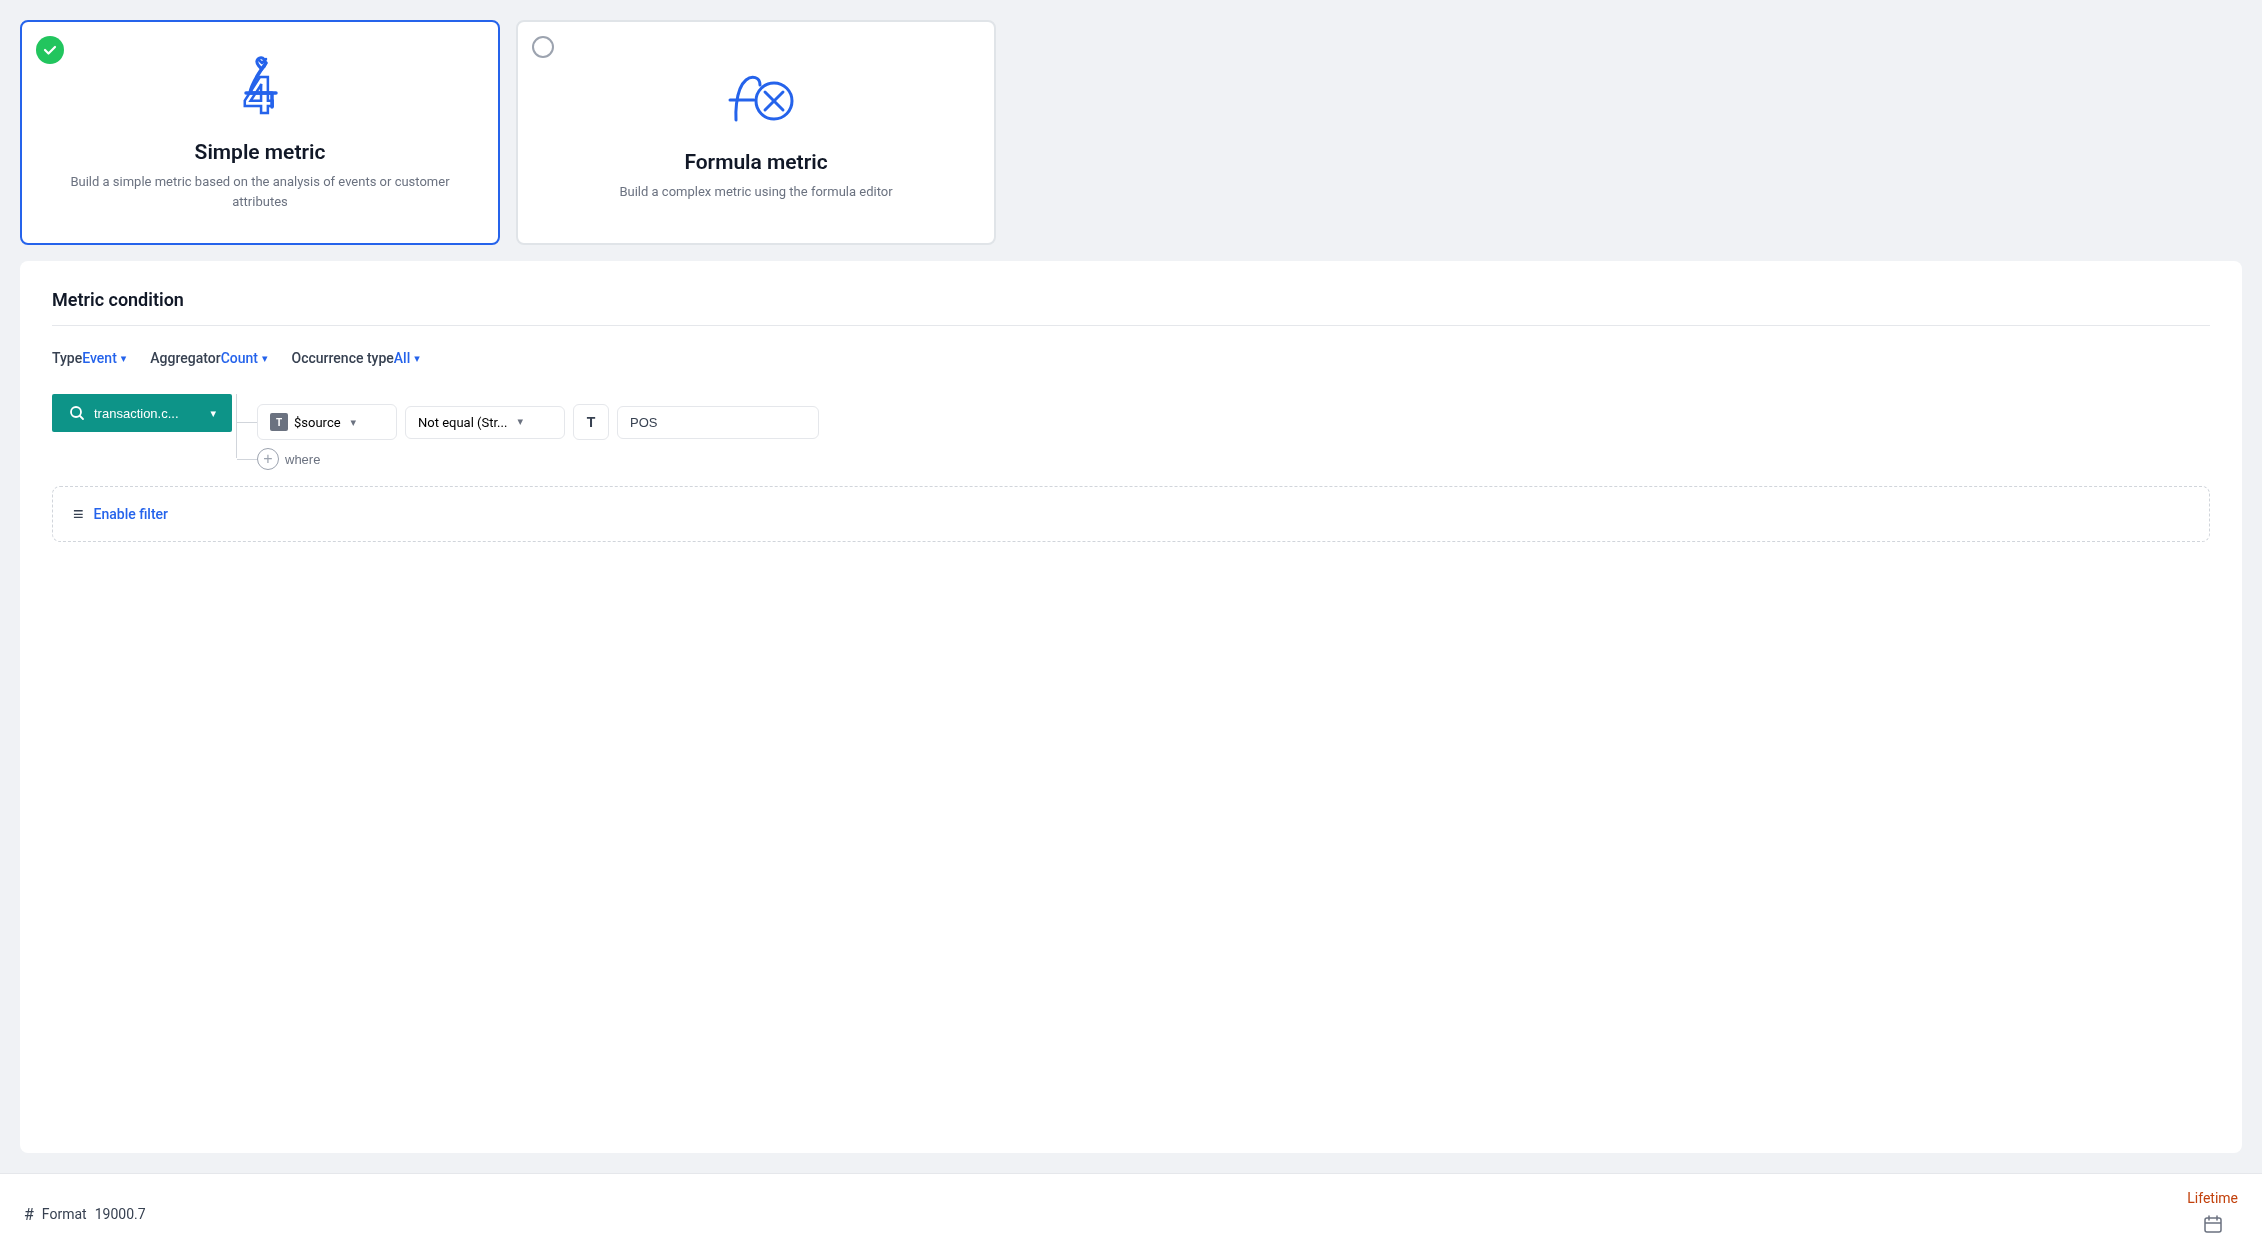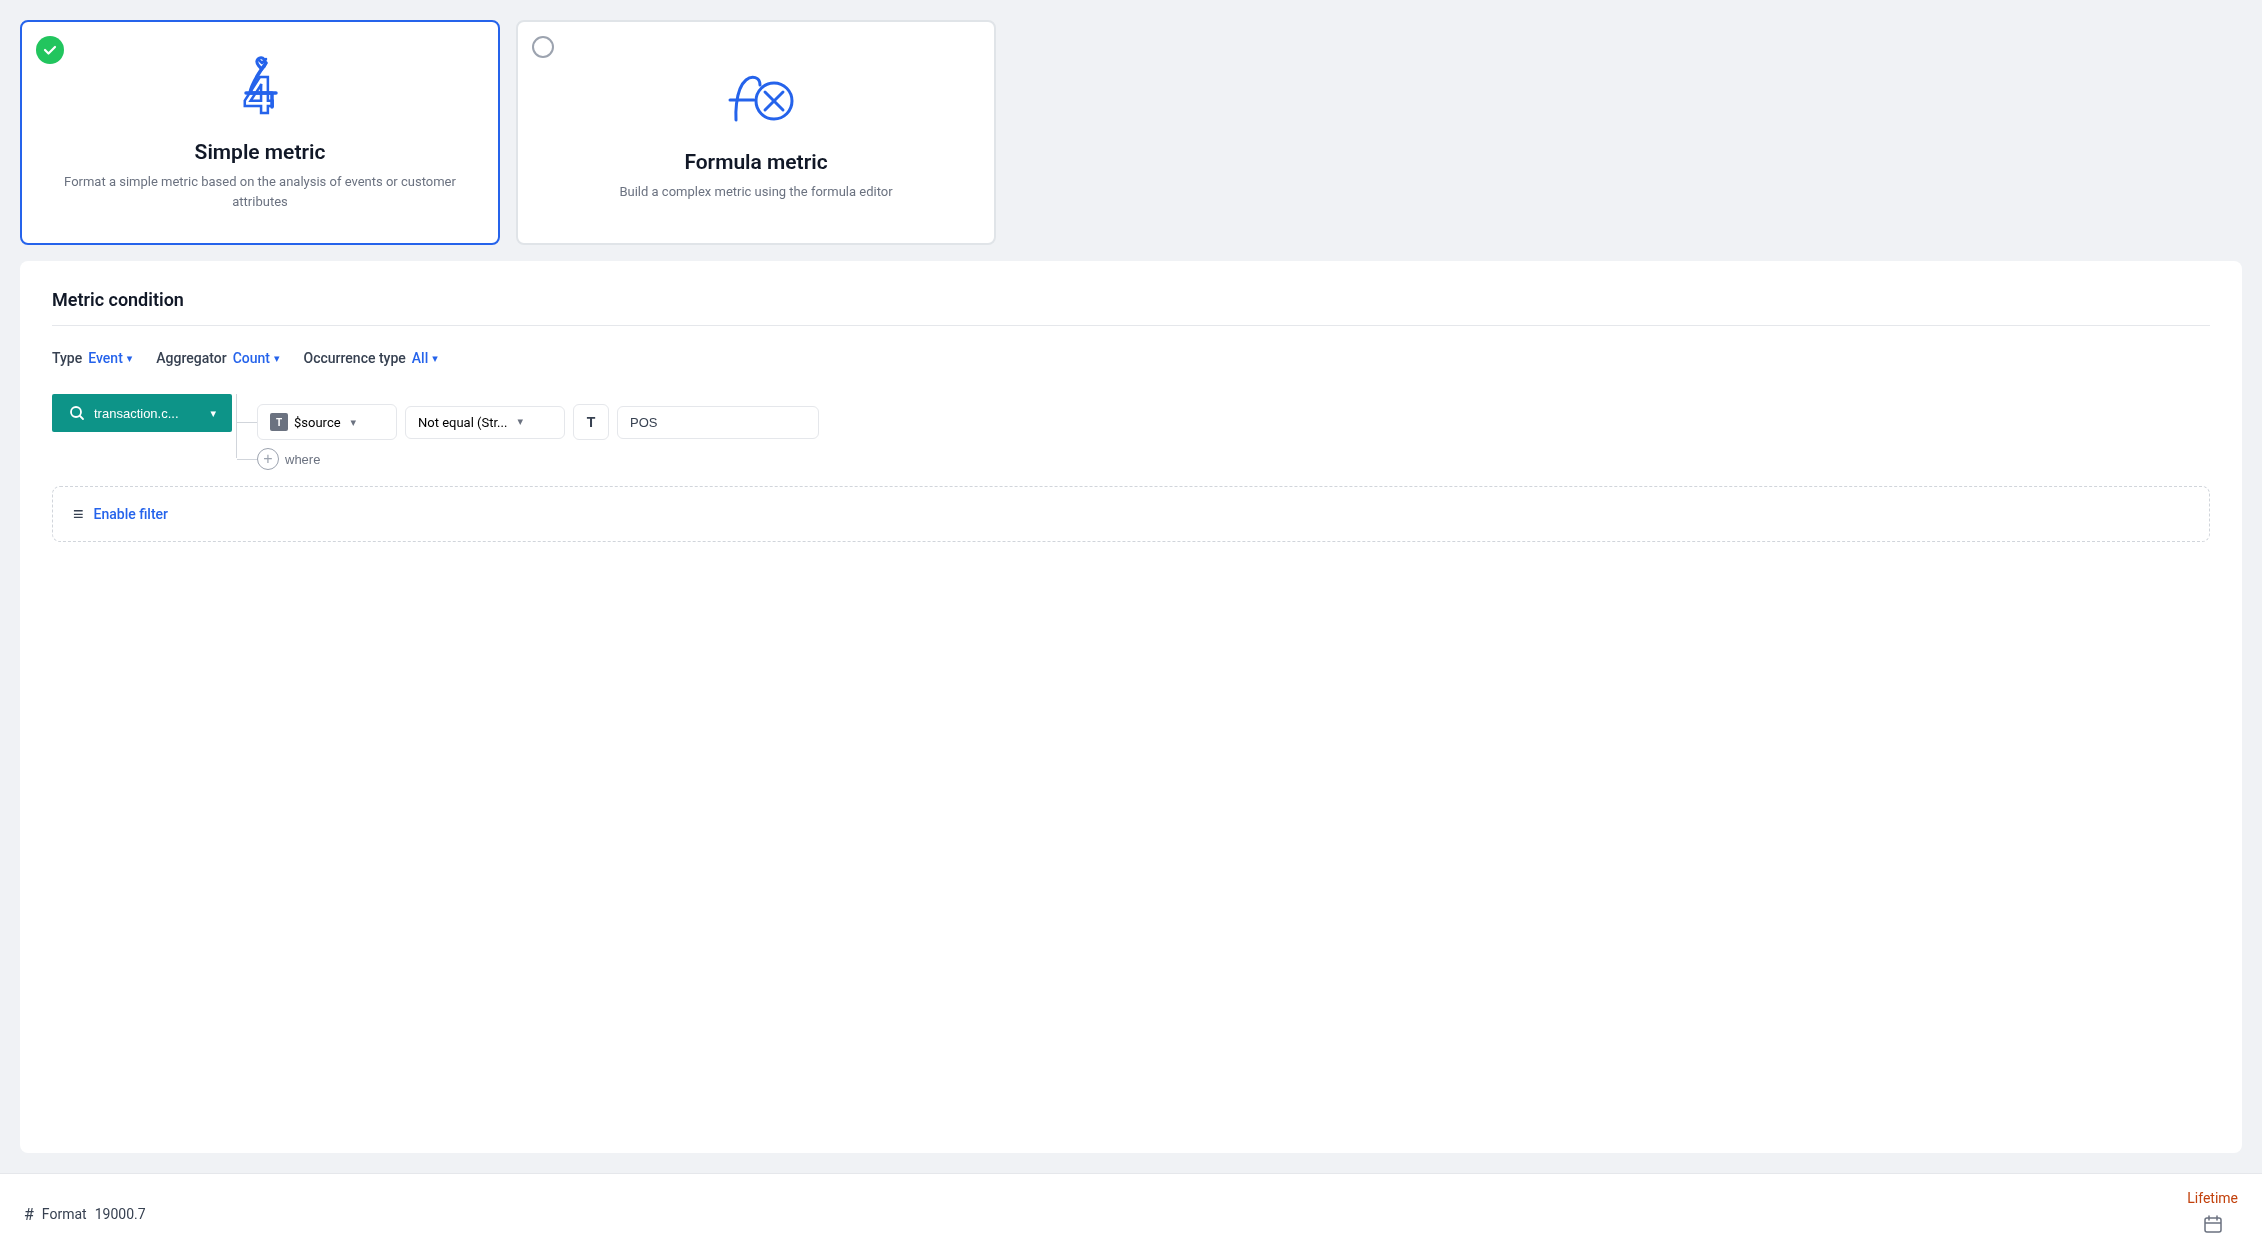--- a/index.html
+++ b/index.html
@@ -128,21 +128,20 @@
       display: flex;
       align-items: center;
       gap: 24px;
       margin-bottom: 28px;
       flex-wrap: wrap;
     }
 
     .condition-field {
       display: flex;
       align-items: center;
-      gap: 6px;
     }
 
     .field-label {
       font-size: 14px;
       color: #374151;
       font-weight: 500;
     }
 
     .field-dropdown {
       display: flex;
@@ -370,21 +369,21 @@
           <path d="M42 8 C42 8 28 26 26 38 L48 38 L48 52" stroke="#2563eb" stroke-width="3.5" stroke-linecap="round" stroke-linejoin="round" fill="none"></path>
           <path d="M22 38 L52 38" stroke="#2563eb" stroke-width="3.5" stroke-linecap="round"></path>
           <path d="M38 14 C38 14 30 8 34 4 C38 0 44 6 40 12" stroke="#2563eb" stroke-width="3" stroke-linecap="round" fill="none"></path>
 
           <path d="M34 4 L38 8 L42 4" stroke="#2563eb" stroke-width="2.5" stroke-linecap="round" stroke-linejoin="round" fill="none"></path>
 
           <text x="20" y="58" font-family="Arial" font-size="52" font-weight="bold" fill="none" stroke="#2563eb" stroke-width="2.5">4</text>
         </svg>
       </div>
       <div class="metric-card-title">Simple metric</div>
-      <div class="metric-card-desc">Format a simple metric based on the analysis of events or customer attributes</div>
+      <div class="metric-card-desc">Build a simple metric based on the analysis of events or customer attributes</div>
     </div>
 
     <div class="metric-card" style="margin-left: 16px;">
       <div class="radio-circle"></div>
       <div class="metric-icon">
 
         <svg width="80" height="68" viewBox="0 0 80 68" fill="none" xmlns="http://www.w3.org/2000/svg">
 
           <path d="M20 55 C20 55 18 25 30 15 C36 10 44 12 44 20" stroke="#2563eb" stroke-width="3" stroke-linecap="round" fill="none"></path>
           <path d="M14 35 L38 35" stroke="#2563eb" stroke-width="3" stroke-linecap="round"></path>

